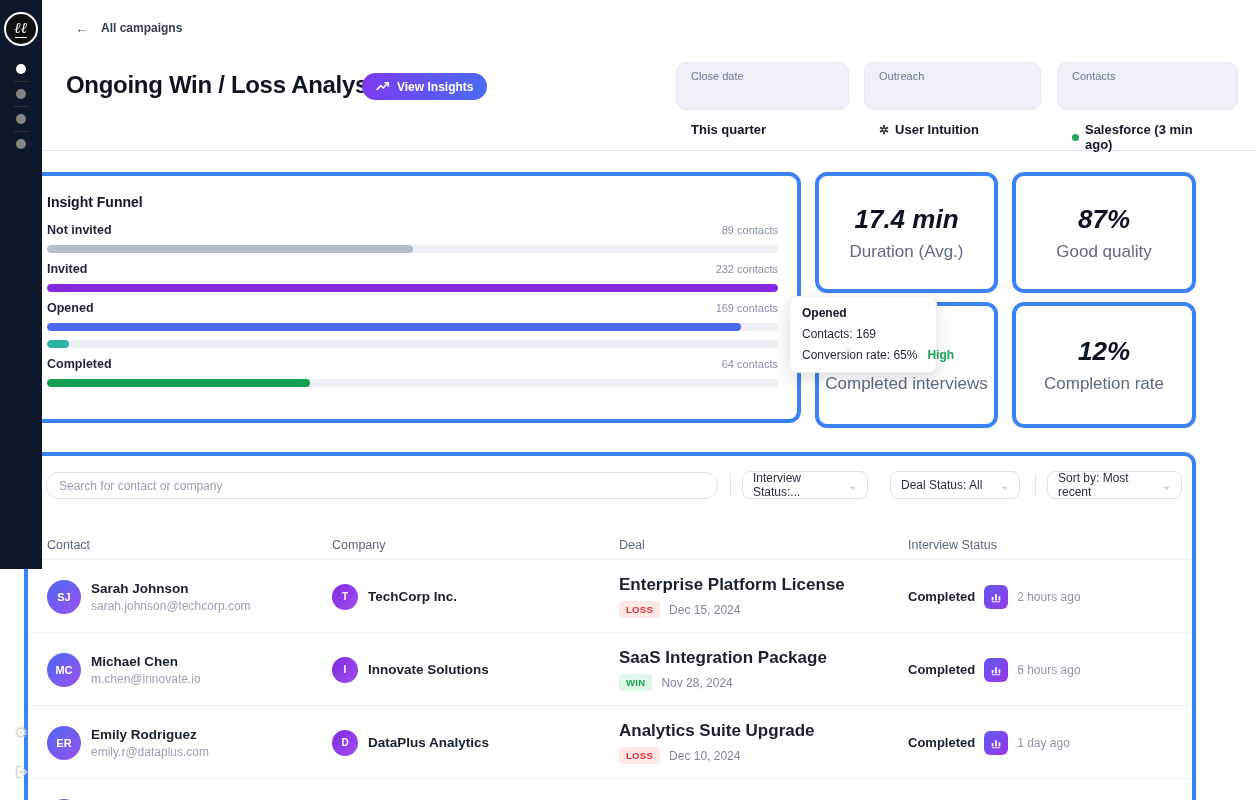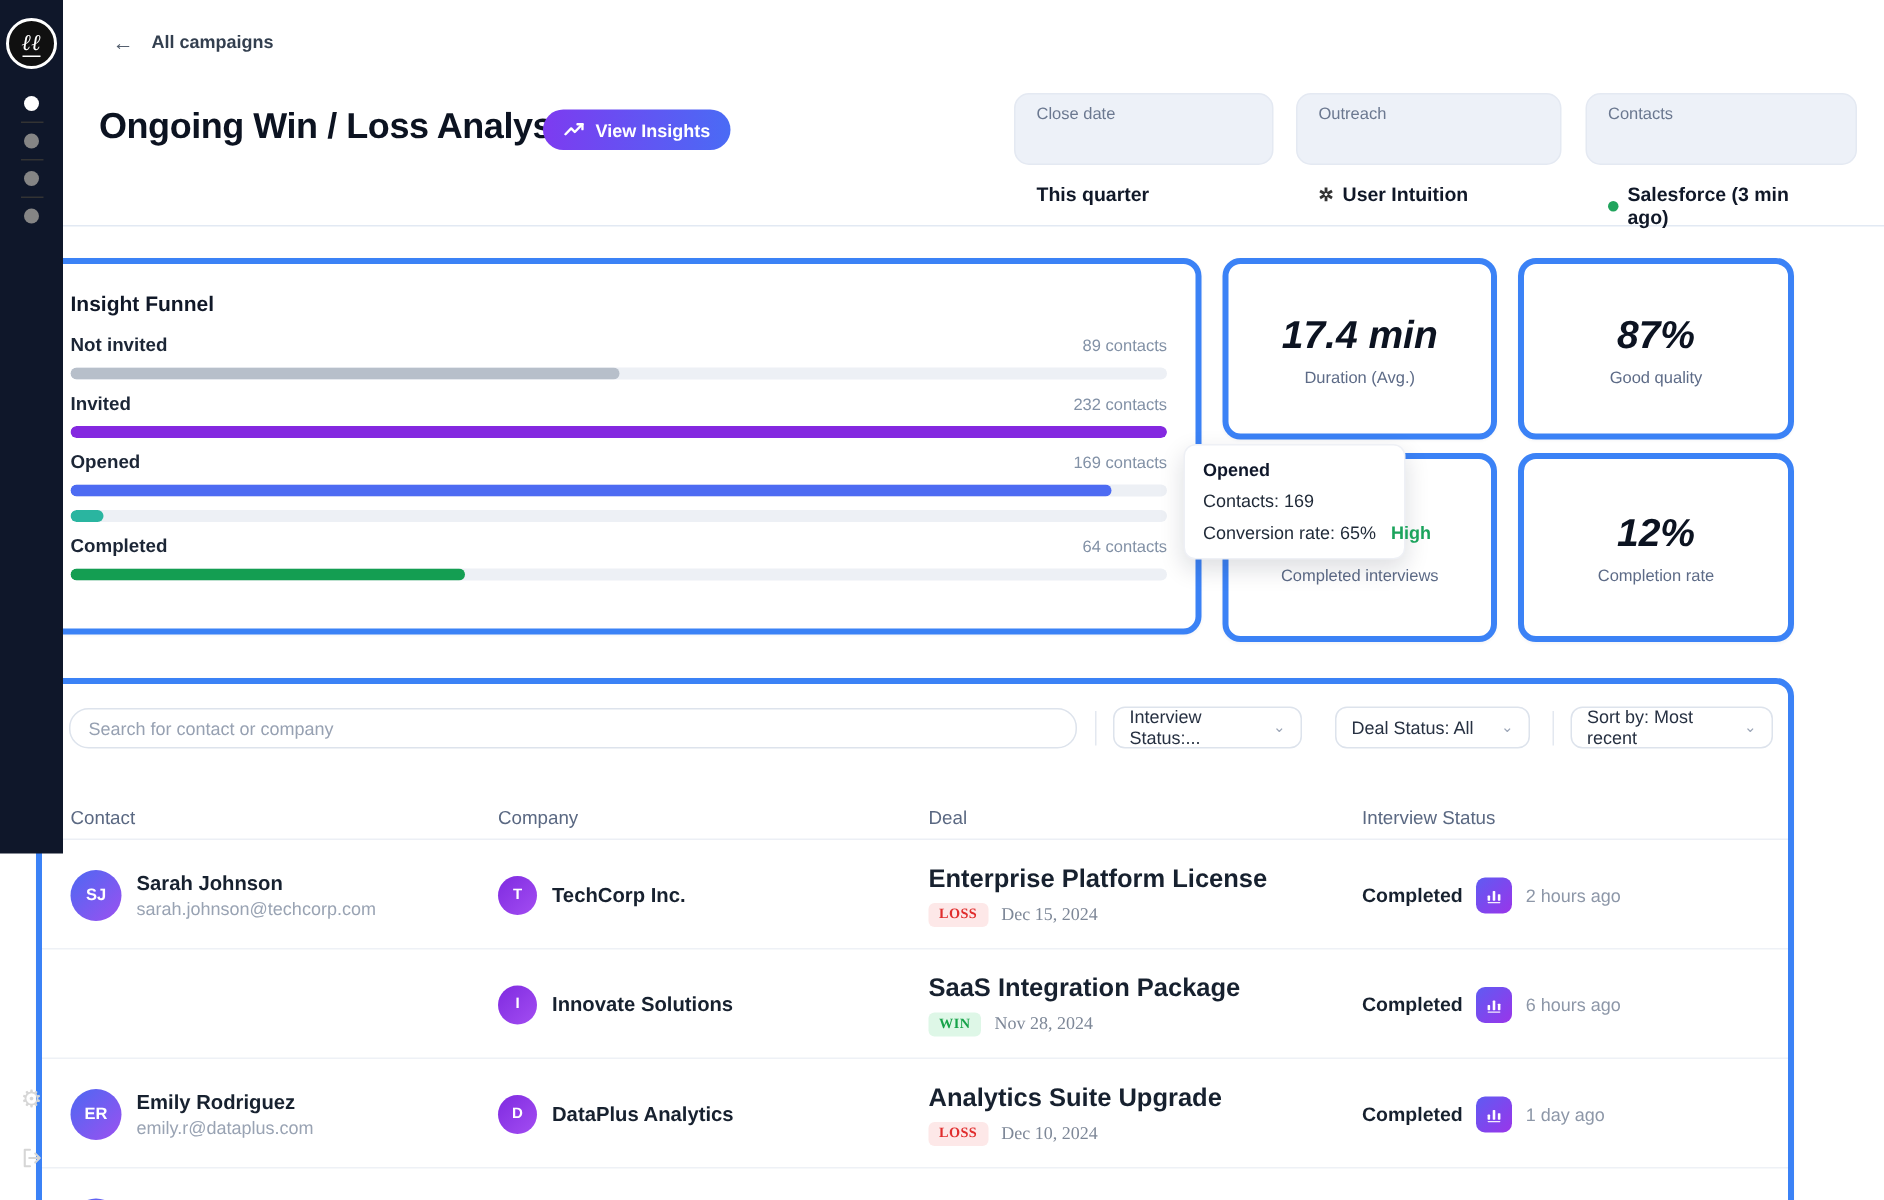--- a/index.html
+++ b/index.html
@@ -46,21 +46,21 @@
   .stages { margin-top:13px; }
   .stage { margin-bottom:9px; cursor:pointer; }
   .stage-top { display:flex; justify-content:space-between; align-items:baseline; height:16px;gap:48px; }
   .stage-top .sl { font-size:12.5px; font-weight:700; color:#1c2636; }
   .stage-top .sc { font-size:11px; color:#8291a6; }
   .track { margin-top:6px; height:8px; border-radius:4px; background:#edf0f5; overflow:hidden; }
   .fill { display:block; height:8px; border-radius:4px; }
   
   .stat { display:flex; flex-direction:column; align-items:center; justify-content:center; }
   .stat .v { font-size:26px; font-weight:800; color:#0c1321;font-style:italic; }
-  .stat .l { font-size:11px; color:#5d6b87; margin-top:7px; }
+  .stat .l { font-size:17px; color:#5d6b87; margin-top:7px; }
   .stat.s1 { left:815px; top:172px; width:183px; height:121px; }
   .stat.s2 { left:1012px; top:172px; width:184px; height:121px; }
   .stat.s3 { left:815px; top:302px; width:183px; height:126px; }
   .stat.s4 { left:1012px; top:302px; width:184px; height:126px; }
   
   .tooltip { position:absolute; left:789px; top:296px; width:148px; background:#fff; border:1px solid #eef0f5; border-radius:8px;
     padding:9px 12px 10px; box-shadow:0 6px 16px rgba(15,23,42,.14); z-index:10; }
   .tooltip .tt { font-size:12px; font-weight:800; color:#0f172a; }
   .tooltip .tl { font-size:12px; color:#1f2937; margin-top:7px; }
   .tooltip .conv { display:flex; align-items:center; gap:5px; margin-top:7px; font-size:12px; color:#1f2937; white-space:nowrap; }
@@ -83,21 +83,21 @@
   .avatar { width:34px; height:34px; border-radius:50%; background:linear-gradient(135deg,#4d68f2,#9b51f0);
     color:#fff; font-size:11px; font-weight:700; display:flex; align-items:center; justify-content:center; flex:0 0 auto; }
   .cavatar { width:26px; height:26px; border-radius:50%; background:linear-gradient(135deg,#7f2be0,#a34df2);
     color:#fff; font-size:10px; font-weight:700; display:flex; align-items:center; justify-content:center; flex:0 0 auto; }
   .pid { margin-left:10px; }
   .pname { font-size:13.5px; font-weight:700; color:#17212f; }
   .pemail { font-size:12px; color:#99a3b3; margin-top:3px; }
   .cname { font-size:13.5px; font-weight:700; color:#17212f; margin-left:10px; }
   .dealcell { flex-direction:column; align-items:flex-start; justify-content:center; display:flex; }
   .dname { font-size:17px; font-weight:700; color:#17212f; }
-  .dmeta { display:flex; align-items:center; gap:9px; margin-top:6px;font-family:Liberation Serif, serif; }
+  .dmeta { display:flex; align-items:center; gap:9px; margin-top:6px; }
   .badge { font-size:9.5px; font-weight:800; letter-spacing:.3px; padding:3px 7px; border-radius:4px; }
   .badge.loss { background:#fde8e8; color:#e02d2d; }
   .badge.win { background:#def7e7; color:#17a34a; }
   .ddate { font-size:12px; color:#7e8898; }
   .stxt { font-size:13px; font-weight:700; color:#17212f; }
   .chartbtn { width:24px; height:24px; border-radius:6px; border:none; margin-left:9px; cursor:pointer;
     background:linear-gradient(135deg,#5f5bf2,#9a35ea); display:flex; align-items:center; justify-content:center; }
   .stime { font-size:12px; color:#8d97a8; margin-left:9px; }
 </style>
 </head>
@@ -289,20 +289,27 @@
             <rect x="6" y="3.5" width="2" height="7.5" rx="0.5"></rect>
             <rect x="10" y="6" width="2" height="5" rx="0.5"></rect>
           <rect x="2" y="12" width="10" height="1" rx="0.5" opacity="0.9"></rect>
         </svg>
       </button>
       <span class="stime">2 hours ago</span>
     </div>
   </div>
 
   <div class="trow" style="top:177px;">
+    <div class="cell col0">
+      <span class="avatar">MC</span>
+      <span class="pid">
+        <div class="pname">Michael Chen</div>
+        <div class="pemail">m.chen@innovate.io</div>
+      </span>
+    </div>
     <div class="cell col1">
       <span class="cavatar">I</span>
       <span class="cname">Innovate Solutions</span>
     </div>
     <div class="cell col2 dealcell">
       <div class="dname">SaaS Integration Package</div>
       <div class="dmeta">
         <span class="badge win">WIN</span>
         <span class="ddate">Nov 28, 2024</span>
       </div>

